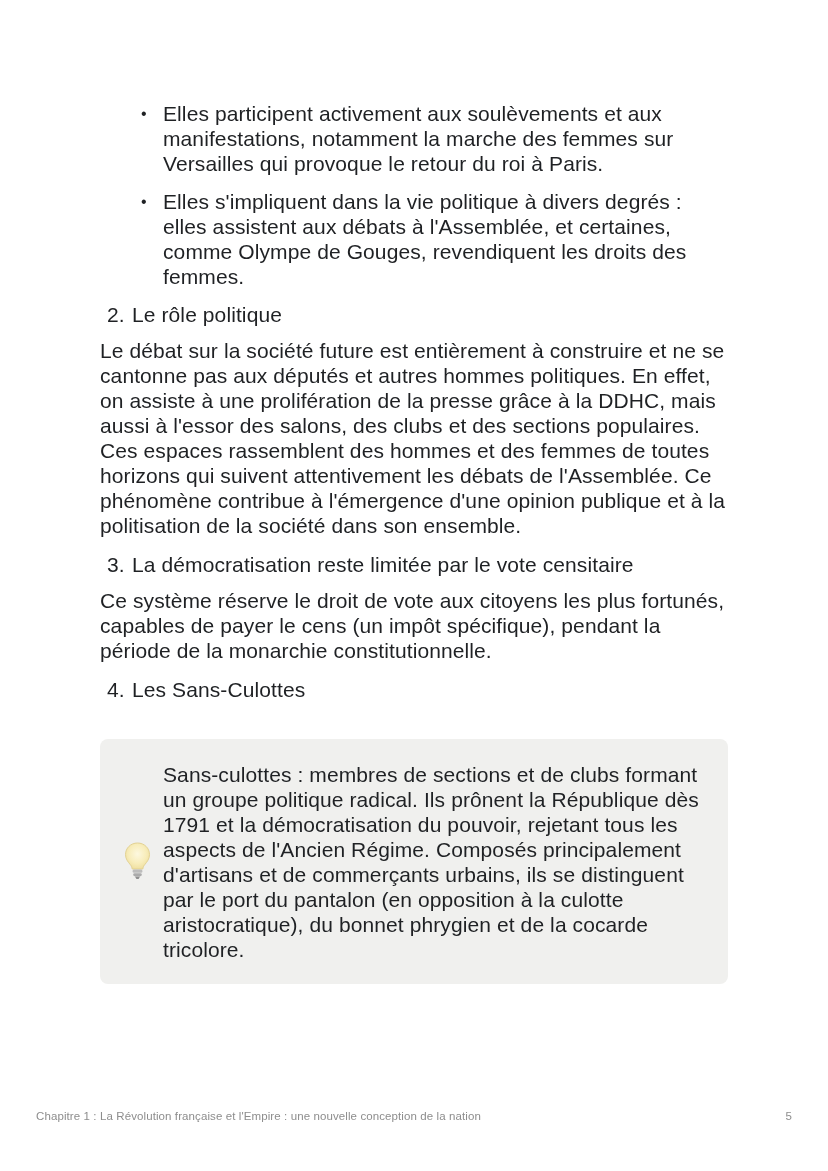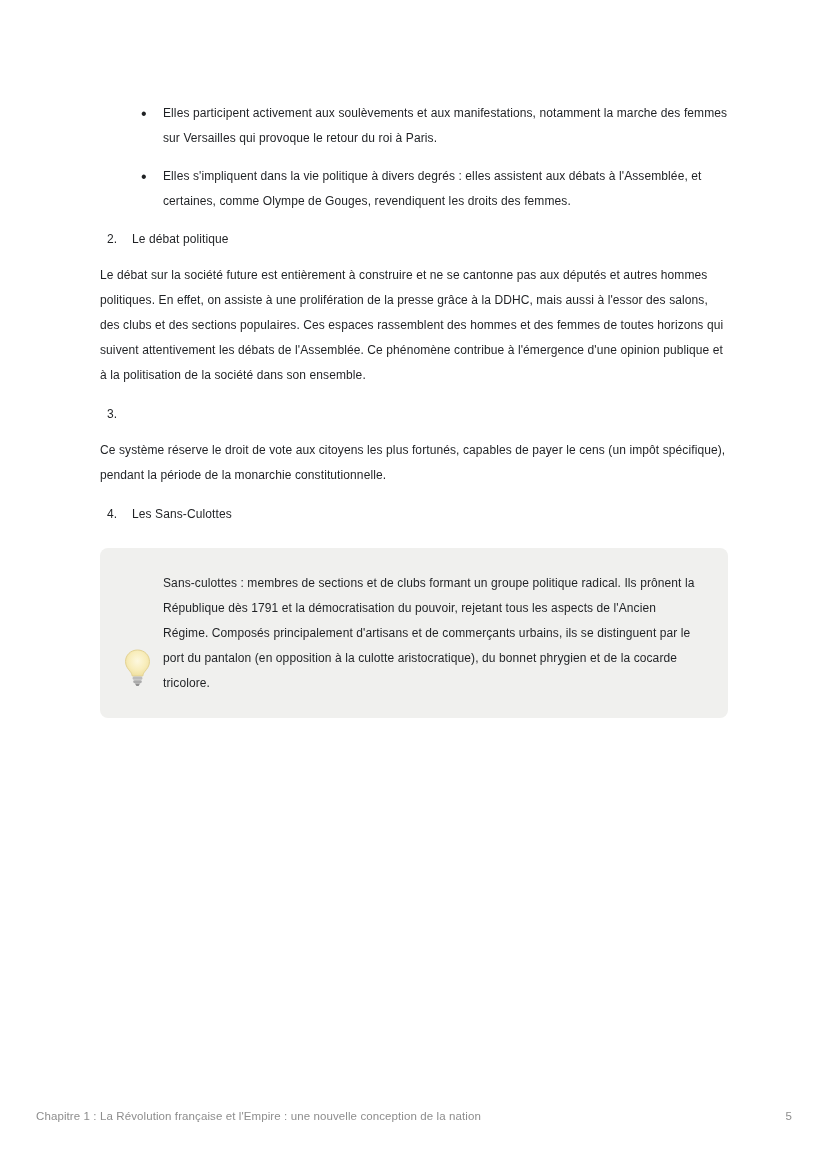--- a/index.html
+++ b/index.html
@@ -15,21 +15,21 @@
     overflow: hidden;
     font-family: "Liberation Sans", sans-serif;
     color: #1f2124;
   }
   .content {
     position: absolute;
     left: 100px;
     top: 0;
     width: 628px;
     padding-top: 101px;
-    font-size: 12px;
+    font-size: 21px;
     line-height: 25px;
     letter-spacing: 0.1px;
   }
   ul.bullets {
     list-style: none;
     margin: 0 0 8px 0;
     padding: 0;
   }
   ul.bullets li {
     position: relative;
@@ -56,25 +56,25 @@
     text-align: left;
   }
   .para {
     margin: 11px 0 10px 0;
   }
   .para + .section-heading {
     margin-top: 14px;
   }
   .callout {
     display: flex;
-    align-items: flex-end;
+    align-items: center;
     background: #f0f0ee;
     border-radius: 8px;
     padding: 23px 24px 22px 24px;
-    margin-top: 21px;
+    margin-top: 37px;
     margin-bottom: 25px;
   }
   .callout .bulb {
     flex: 0 0 auto;
     width: 27px;
     margin-right: 12px;
     margin-top: 2px;
   }
   .callout .callout-text {
     flex: 1 1 auto;
@@ -103,27 +103,28 @@
       <li>
         <span>Elles participent activement aux soulèvements et aux manifestations, notamment la marche des femmes sur Versailles qui provoque le retour du roi à Paris.</span>
       </li>
       <li>
         <span>Elles s'impliquent dans la vie politique à divers degrés : elles assistent aux débats à l'Assemblée, et certaines, comme Olympe de Gouges, revendiquent les droits des femmes.</span>
       </li>
     </ul>
 
     <div class="section-heading">
       <span class="num">2.</span>
-      <span>Le débat politique</span>
+      <span>Le rôle politique</span>
     </div>
 
     <p class="para">Le débat sur la société future est entièrement à construire et ne se cantonne pas aux députés et autres hommes politiques. En effet, on assiste à une prolifération de la presse grâce à la DDHC, mais aussi à l'essor des salons, des clubs et des sections populaires. Ces espaces rassemblent des hommes et des femmes de toutes horizons qui suivent attentivement les débats de l'Assemblée. Ce phénomène contribue à l'émergence d'une opinion publique et à la politisation de la société dans son ensemble.</p>
 
     <div class="section-heading">
       <span class="num">3.</span>
+      <span>La démocratisation reste limitée par le vote censitaire</span>
     </div>
 
     <p class="para">Ce système réserve le droit de vote aux citoyens les plus fortunés, capables de payer le cens (un impôt spécifique), pendant la période de la monarchie constitutionnelle.</p>
 
     <div class="section-heading">
       <span class="num">4.</span>
       <span>Les Sans-Culottes</span>
     </div>
 
     <div class="callout">

